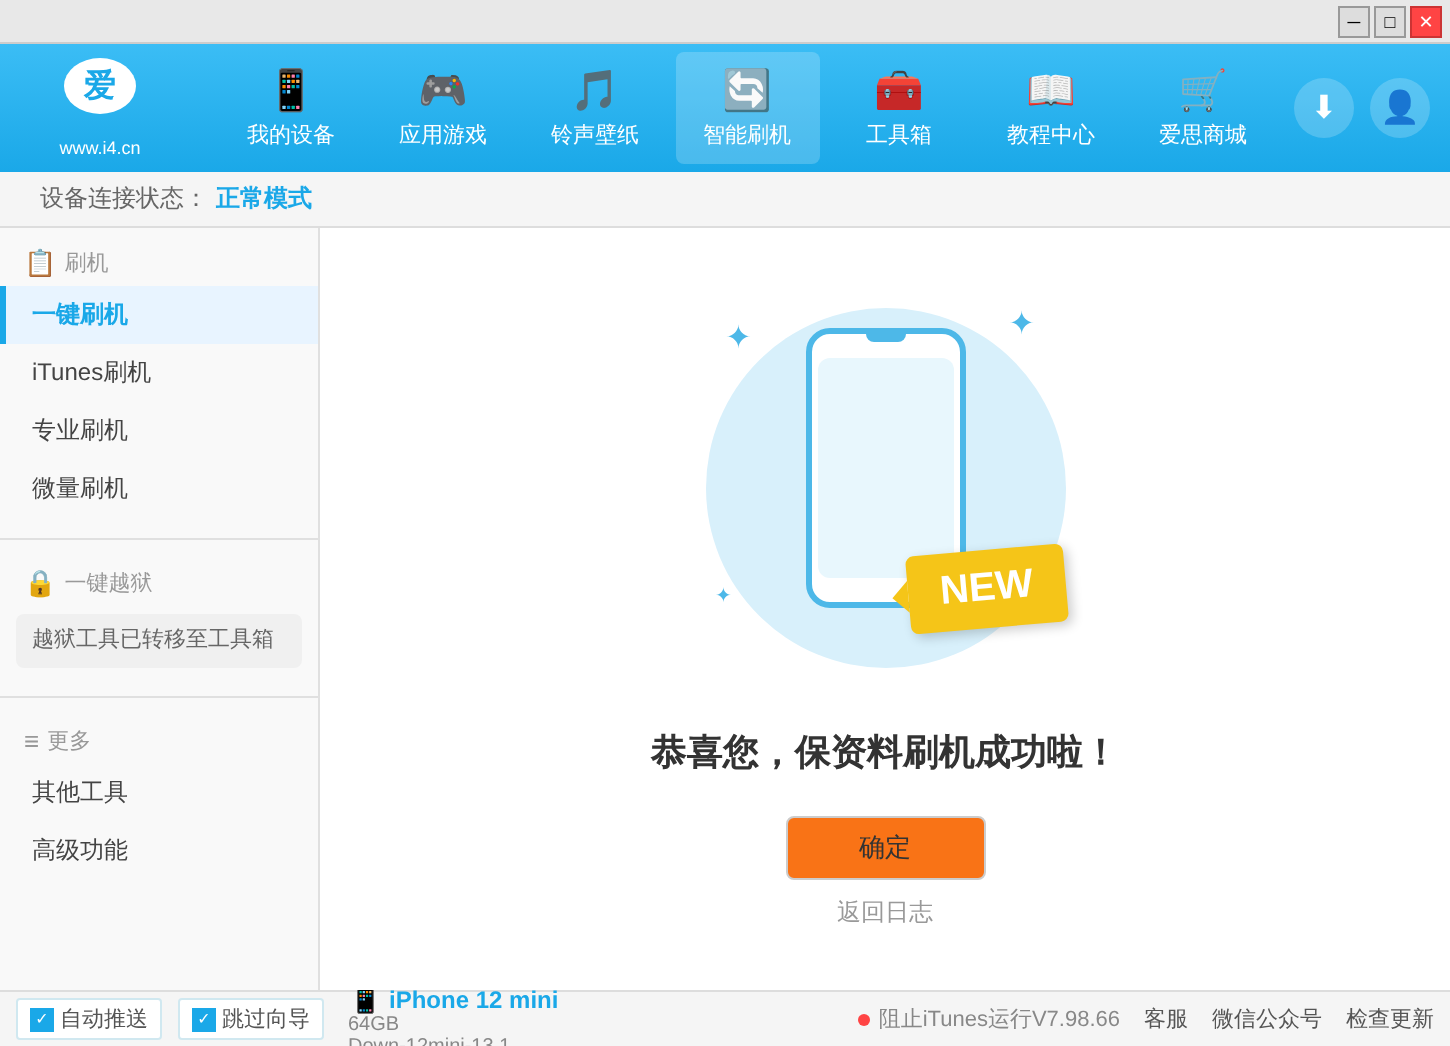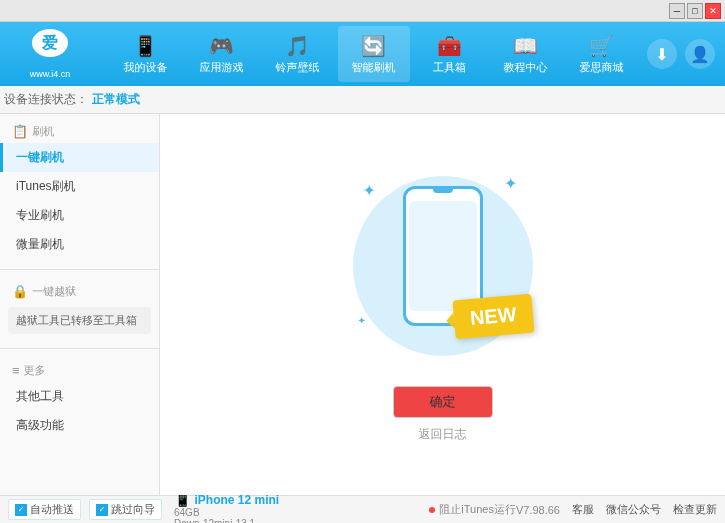--- a/index.html
+++ b/index.html
@@ -80,21 +80,21 @@
       color: white; cursor: pointer; font-size: 16px;
     }
 
     
     .status-bar {
       height: 28px;
       background: #f5f5f5;
       border-bottom: 1px solid #ddd;
       display: flex;
       align-items: center;
-      padding: 0 4px;
+      padding: 0 20px;
       font-size: 12px;
       color: #333;
     }
     .status-label { color: #666; margin-right: 4px; }
     .status-value { color: #1aa8e8; font-weight: bold; }
 
     
     .main-layout {
       display: flex;
       height: calc(523px - 22px - 64px - 28px - 28px);
@@ -220,21 +220,21 @@
     }
 
     .success-text {
       font-size: 18px;
       color: #333;
       margin-bottom: 20px;
       font-weight: bold;
     }
     .confirm-btn {
       width: 100px; height: 32px;
-      background: #ef4444;
+      background: #f97316;
       border: 1px solid #ccc;
       border-radius: 4px;
       cursor: pointer;
       font-size: 13px;
       color: #333;
       display: flex; align-items: center; justify-content: center;
       margin-bottom: 8px;
     }
     .go-back-link {
       color: #999;
@@ -398,20 +398,21 @@
       <span class="sparkle" style="bottom:40px;left:15px;font-size:10px;">✦</span>
 
       <div class="phone-shape">
         <div class="phone-notch"></div>
         <div class="phone-screen"></div>
       </div>
 
       <div class="new-badge">NEW</div>
     </div>
 
+    <div class="success-text">恭喜您，保资料刷机成功啦！</div>
 
     <button class="confirm-btn">
       <span>确定</span>
     </button>
 
     <div class="go-back-link">返回日志</div>
   </div>
 
 </div>
 

